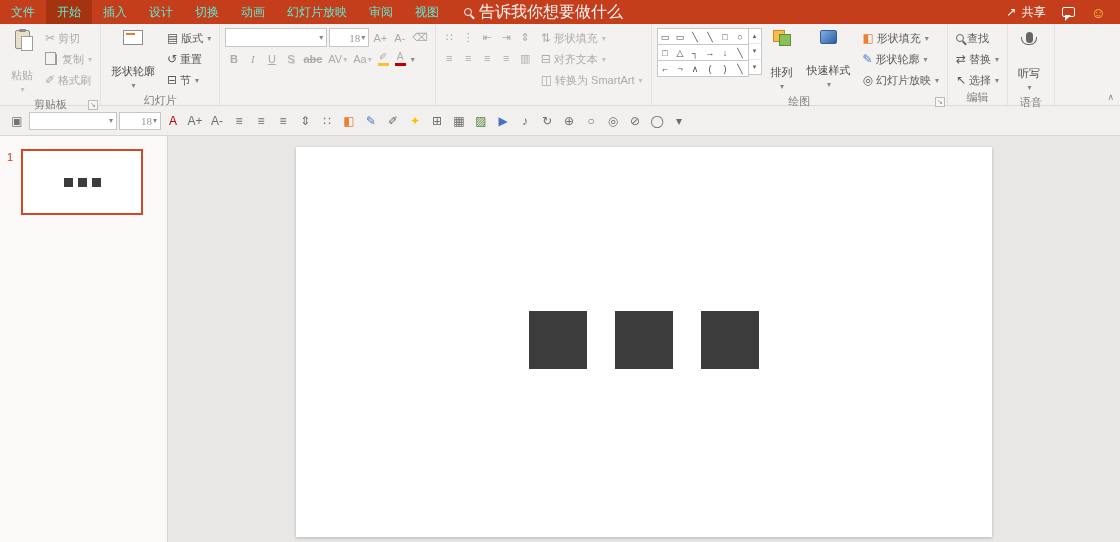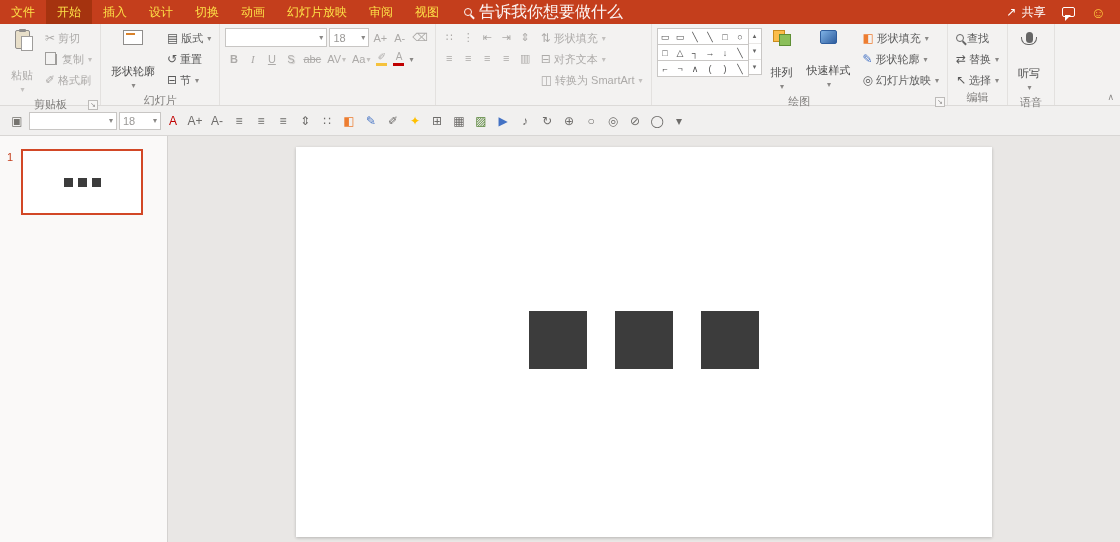--- a/index.html
+++ b/index.html
@@ -2,21 +2,21 @@
 <html><head>
 <meta charset="utf-8">
 <style>
   * { box-sizing: border-box; margin: 0; padding: 0; }
   html,body { width:1120px; height:542px; overflow:hidden; }
   body { font-family:"Liberation Sans","DejaVu Sans",sans-serif; background:#E8E6E4; }
   .app { width:1120px; height:542px; display:flex; flex-direction:column; }
 
   
   .titlebar { height:24px; background:#C43E1C; display:flex; align-items:center; color:#fff; flex-shrink:0; }
-  .tab { padding:0 11px; line-height:24px; font-size:12px; color:#fde047; cursor:default; white-space:nowrap; }
+  .tab { padding:0 11px; line-height:24px; font-size:12px; color:#5eead4; cursor:default; white-space:nowrap; }
   .tab.active { background:#A5330F; }
   .tellme { display:flex; align-items:center; gap:7px; margin-left:14px; font-size:16px; color:rgba(255,255,255,.95); }
   .tb-right { margin-left:auto; display:flex; align-items:center; gap:16px; padding-right:14px; font-size:12px; }
   .share { display:flex; align-items:center; gap:5px; }
   .mag { width:8px; height:8px; border:1.5px solid currentColor; border-radius:50%; display:inline-block; position:relative; flex-shrink:0; }
   .mag::after { content:""; position:absolute; right:-4px; bottom:-2px; width:5px; height:1.5px; background:currentColor; transform:rotate(45deg); }
   .bubble { width:13px; height:10px; border:1.5px solid #fff; border-radius:2px; position:relative; display:inline-block; }
   .bubble::after { content:""; position:absolute; left:2px; bottom:-5px; border:3px solid transparent; border-top-color:#fff; border-left-color:#fff; }
   .smiley { color:#FFC83D; font-size:15px; line-height:15px; }
 
@@ -32,23 +32,23 @@
   .col { display:flex; flex-direction:column; gap:1px; }
   .sm { display:flex; align-items:center; gap:3px; height:20px; padding:0 3px; font-size:11px; color:#5A5A5A; white-space:nowrap; }
   .row { display:flex; align-items:center; gap:2px; }
   .stack { display:flex; flex-direction:column; gap:3px; }
   .caret { font-size:8px; color:#8A8886; margin-left:1px; }
   .dim { color:#ACAAA8 !important; }
   .dim .caret { color:#C2C0BE; }
   .g { font-size:12px; line-height:12px; }
   .ib { min-width:17px; height:18px; display:inline-flex; align-items:center; justify-content:center; font-size:11px; color:#666; padding:0 2px; }
   .combo { display:flex; align-items:center; height:19px; background:#fff; border:1px solid #C8C6C4; font-size:11px; color:#9A9896; padding:0 3px; }
-  .combo .cv { flex:1; text-align:left; }
+  .combo .cv { flex:1; text-align:right;font-family:Liberation Serif, serif; }
   .b { font-weight:bold; } .it { font-style:italic; font-family:"Liberation Serif",serif; }
-  .u { text-decoration:underline; } .st { text-decoration:line-through; } .sh { text-shadow:1px 1px 1px #C9C7C5; }
+  .u { text-decoration:underline; } .st { text-decoration:line-through;font-weight:bold; } .sh { text-shadow:1px 1px 1px #C9C7C5; }
   .clrbtn { display:inline-flex; flex-direction:column; align-items:center; justify-content:center; height:18px; padding:0 2px; font-size:10px; line-height:10px; color:#ACAAA8; }
   .clrbar { width:11px; height:3px; margin-top:1px; }
   .bar-yellow { background:#F5C23C; } .bar-red { background:#C00000; }
   .c-orange { color:#ED7D31 !important; } .c-blue { color:#4472C4 !important; }
 
   .clip { position:relative; width:15px; height:19px; border:1px solid #8F8D8B; border-radius:2px; background:#E8DFC9; margin-bottom:2px; }
   .clip::before { content:""; position:absolute; left:3px; top:-2px; width:7px; height:3px; background:#8F8D8B; border-radius:1px; }
   .clip::after { content:""; position:absolute; right:-4px; bottom:-3px; width:10px; height:13px; background:#fff; border:1px solid #9F9D9B; }
   .slideic { position:relative; width:20px; height:15px; border:1px solid #8F8D8B; background:#fff; margin-bottom:2px; }
   .slideic::after { content:""; position:absolute; left:2px; top:2px; width:9px; height:2px; background:#D9822B; }

